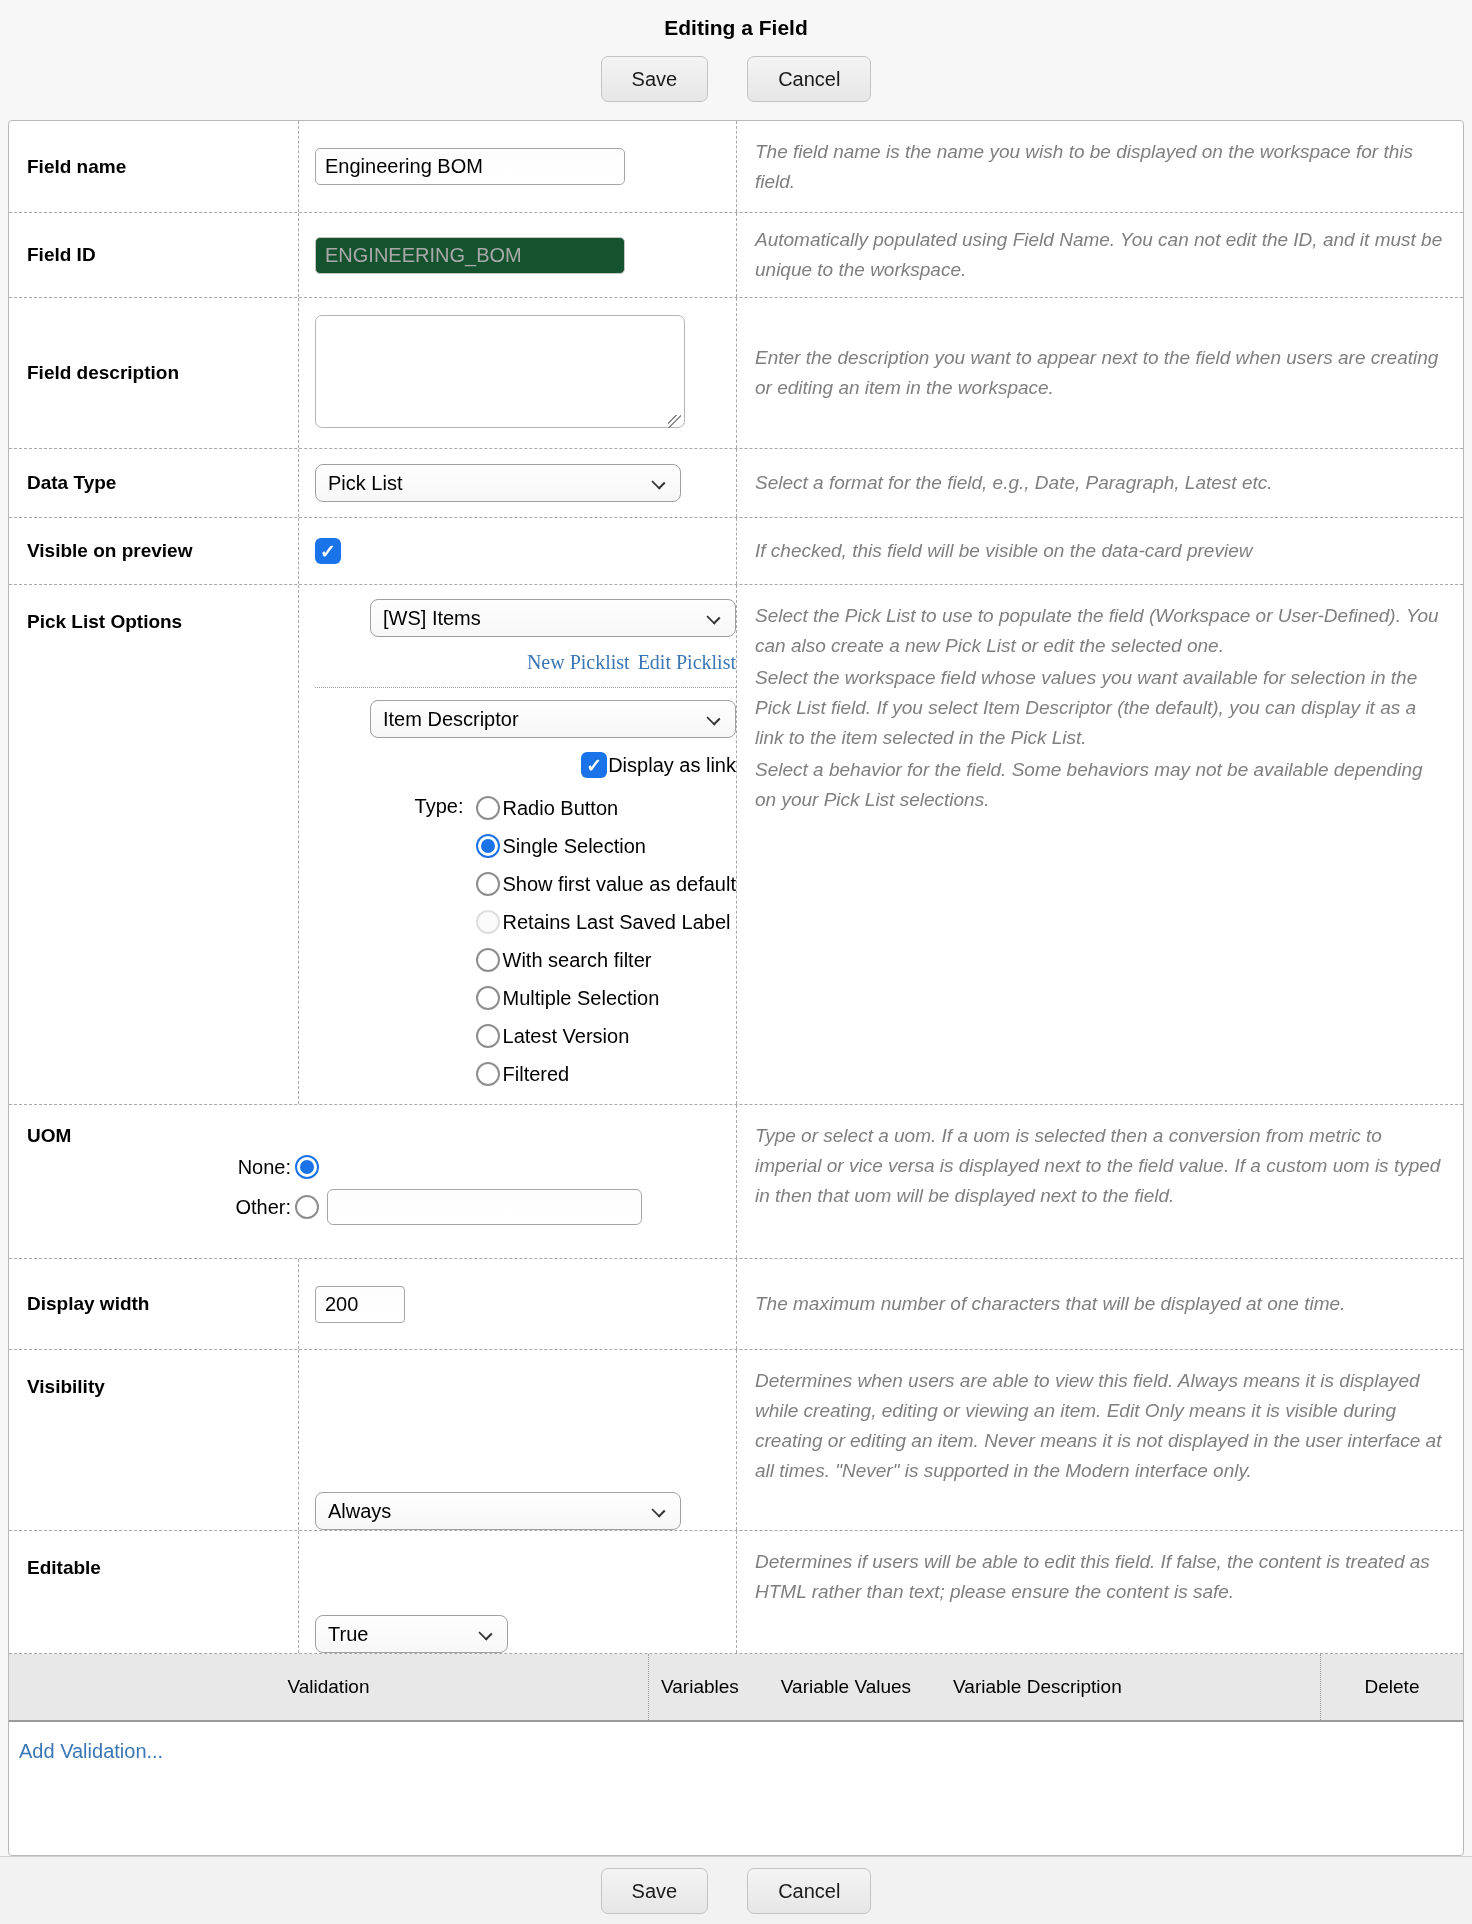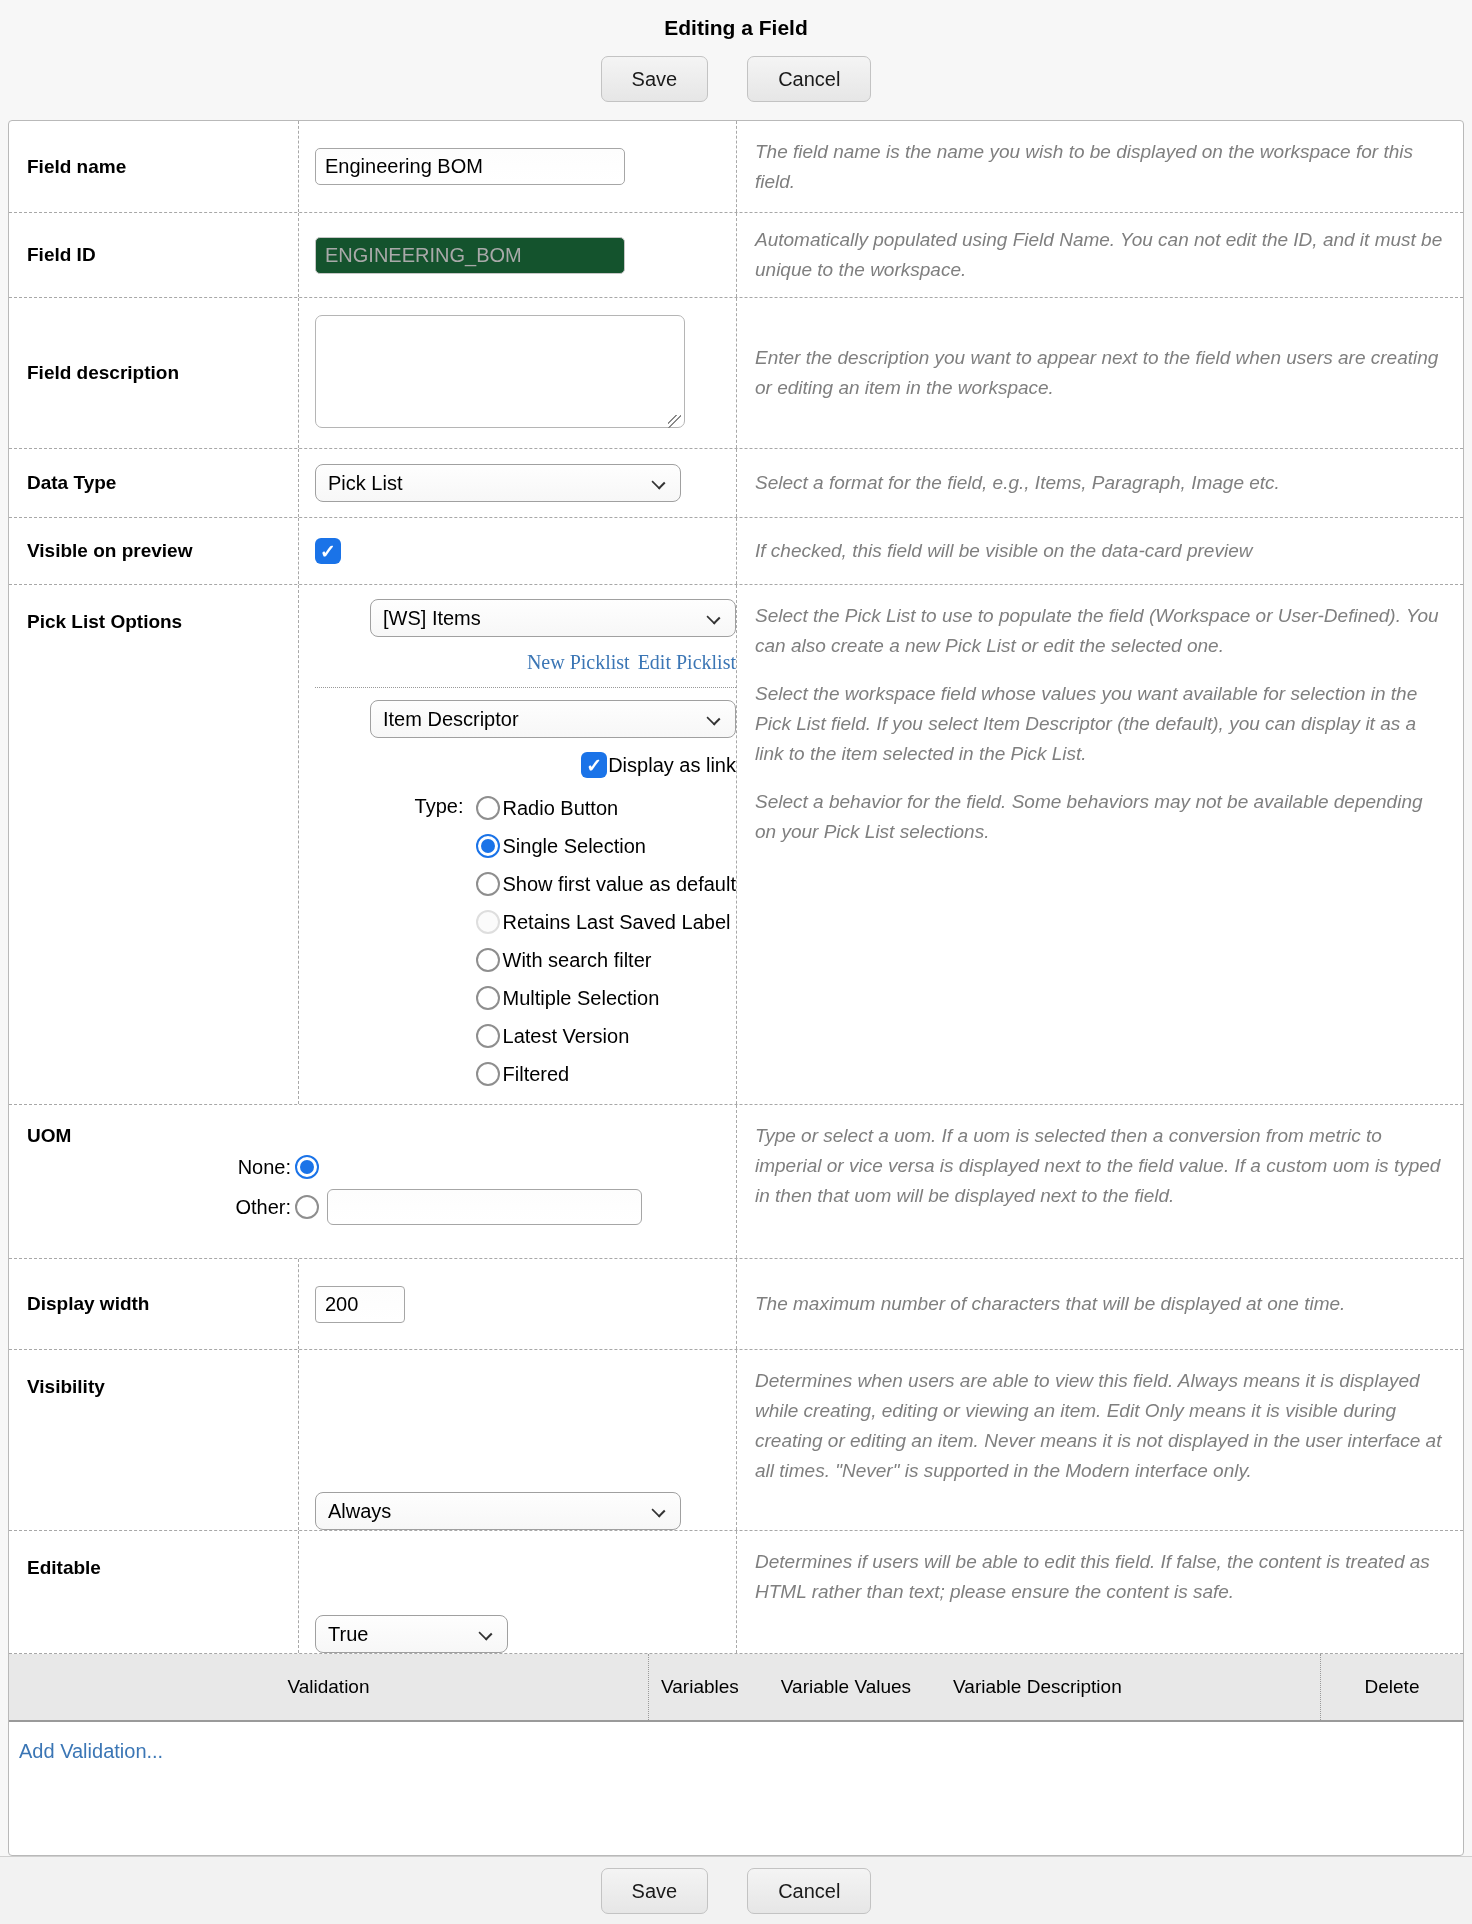--- a/index.html
+++ b/index.html
@@ -31,21 +31,21 @@
     border-bottom:1px dashed #a8a8a8;
   }
   .frow.merged { grid-template-columns:728px 1fr; }
   .cell-label {
     border-right:1px dashed #a8a8a8; padding-left:18px;
     font-weight:bold; font-size:19px; display:flex; align-items:center;
   }
   .cell-control { border-right:1px dashed #a8a8a8; padding-left:16px; display:flex; align-items:center; }
   .cell-desc { padding:0 18px 0 18px; display:flex; flex-direction:column; justify-content:center; }
   .desc { font-style:italic; color:#7f7f7f; font-size:19px; line-height:30px; }
-  .cell-desc .desc + .desc { margin-top:18px; }
+  .cell-desc .desc + .desc { margin-top:2px; }
   .top-align .cell-label { align-items:flex-start; padding-top:26px; }
   .top-align .cell-control { align-items:flex-end; padding-top:14px; }
   .top-align .cell-desc { justify-content:flex-start; padding-top:16px; }
   
   .r1{height:92px;} .r2{height:85px;} .r3{height:151px;} .r4{height:69px;}
   .r5{height:67px;} .r6{height:520px;} .r7{height:154px;} .r8{height:91px;}
   .r9{height:181px;} .r10{height:123px;}
   
   .text-input {
     width:310px; height:37px; font-size:20px; font-family:Liberation Sans, sans-serif;
@@ -179,21 +179,21 @@
 
   <div class="frow r4">
     <div class="cell-label">Data Type</div>
     <div class="cell-control">
       <div class="select w-wide">
         <span class="sel-value">Pick List</span>
         <span class="chevron"></span>
       </div>
     </div>
     <div class="cell-desc">
-        <div class="desc">Select a format for the field, e.g., Items, Paragraph, Image etc.</div>
+        <div class="desc">Select a format for the field, e.g., Date, Paragraph, Latest etc.</div>
       </div>
   </div>
 
   <div class="frow r5">
     <div class="cell-label">Visible on preview</div>
     <div class="cell-control">
       <span class="checkbox">✓</span>
     </div>
     <div class="cell-desc">
         <div class="desc">If checked, this field will be visible on the data-card preview</div>

